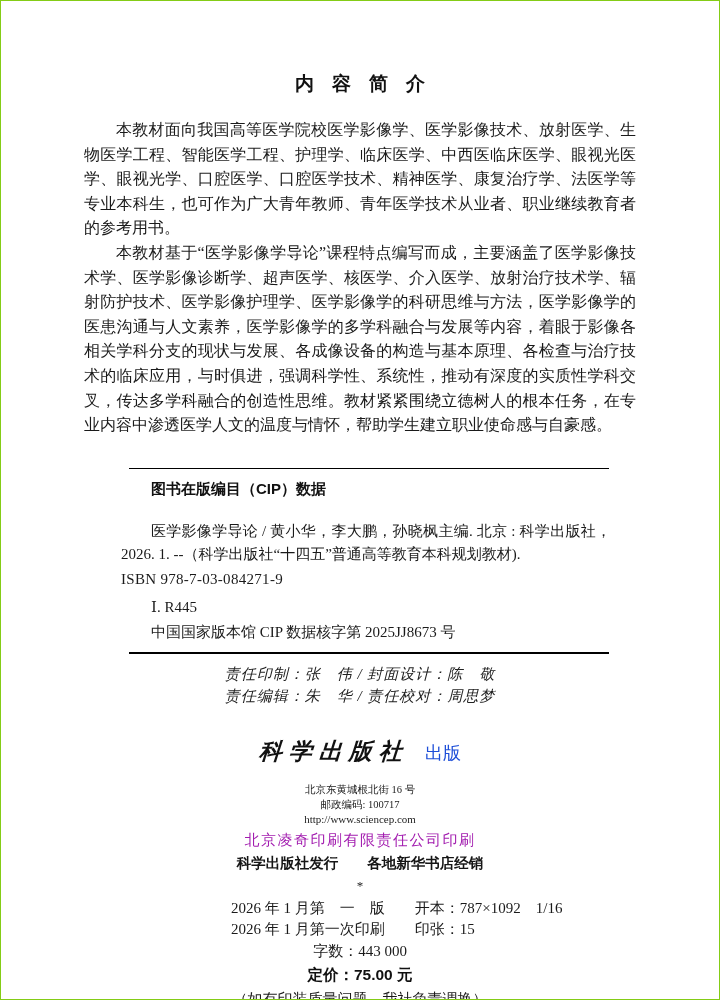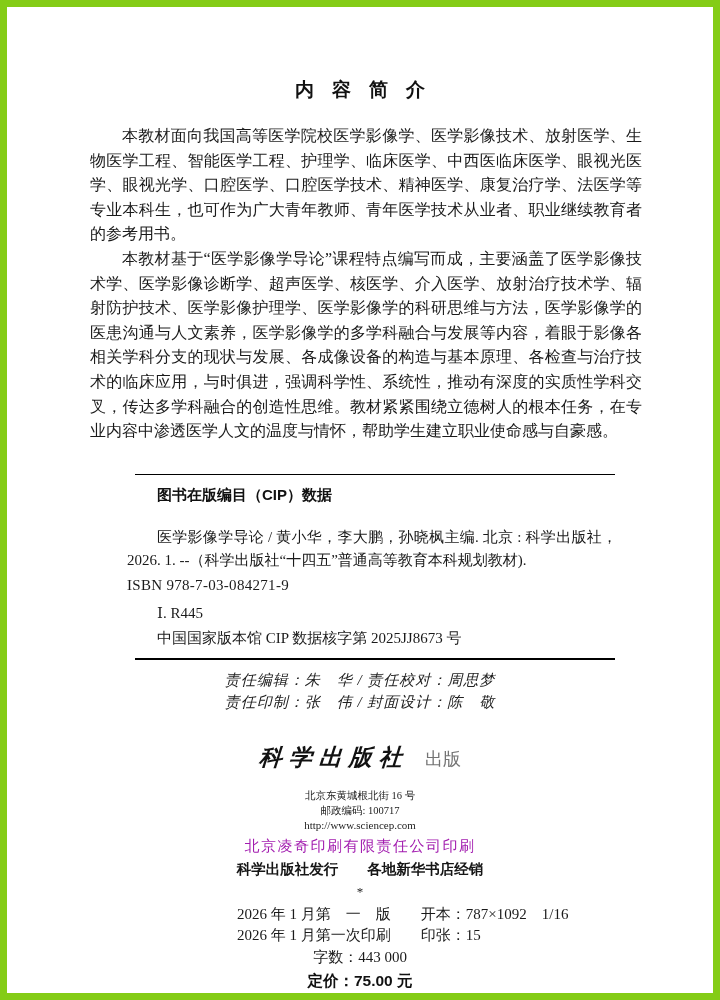--- a/index.html
+++ b/index.html
@@ -1,19 +1,19 @@
 <!DOCTYPE html>
 <html><head>
 <meta charset="utf-8">
 <style>
   * { margin:0; padding:0; box-sizing:border-box; }
   html,body { background:#ffffff; }
   .page {
     width:720px; height:1000px; background:#ffffff;
-    border:7px solid #84cc16;
+    border:1px solid #84cc16;
     font-family:"Liberation Serif","DejaVu Serif",serif;
     color:#1a1a1a; position:relative; overflow:hidden;
   }
   .title {
     margin-top:70px; text-align:center;
     font-family:"Liberation Sans","DejaVu Sans",sans-serif;
     font-size:19px; font-weight:bold;
     letter-spacing:0.95em; text-indent:0.95em;
     color:#111;
   }
@@ -35,21 +35,21 @@
     font-style:italic; font-size:15px; line-height:22px; color:#222;
     letter-spacing:1px;
   }
   .pub { text-align:center; margin-top:30px; }
   .pub-logo-line { line-height:30px; }
   .pub-logo-script {
     font-size:23px; font-weight:bold; font-style:italic;
     letter-spacing:7px; display:inline-block; transform:skewX(-4deg);
     color:#111;
   }
-  .pub-logo-suffix { font-size:18px; margin-left:12px; color:#737373; }
+  .pub-logo-suffix { font-size:18px; margin-left:12px; color:#1d4ed8; }
   .pub-address { font-size:10.5px; margin-top:14px; color:#222; }
   .pub-postcode { font-size:10.5px; margin-top:1px; color:#222; }
   .pub-website { font-size:11px; margin-top:1px; color:#222; }
   .pub-printer { font-size:15px; color:#a21caf; margin-top:6px; letter-spacing:1.5px; }
   .pub-dist { font-size:14.5px; font-weight:600; margin-top:4px; color:#161616; }
   .pub-star { font-size:13px; margin-top:5px; color:#222; }
   .edition { margin-top:4px; font-size:15px; line-height:21.5px; }
   .ed-left { padding-left:230px; }
   .ed-center { text-align:center; }
   .ed-price {
@@ -75,22 +75,22 @@
     <div class="rule"></div>
     <div class="cip-heading">图书在版编目（CIP）数据</div>
     <div class="cip-entry">医学影像学导论 / 黄小华，李大鹏，孙晓枫主编. 北京 : 科学出版社，2026. 1. --（科学出版社“十四五”普通高等教育本科规划教材).</div>
     <div class="cip-isbn">ISBN 978-7-03-084271-9</div>
     <div class="cip-class">Ⅰ. R445</div>
     <div class="cip-record">中国国家版本馆 CIP 数据核字第 2025JJ8673 号</div>
     <div class="rule thick"></div>
   </div>
 
   <div class="credits">
+    <div>责任印制：张　伟 / 封面设计：陈　敬</div>
     <div>责任编辑：朱　华 / 责任校对：周思梦</div>
-    <div>责任印制：张　伟 / 封面设计：陈　敬</div>
   </div>
 
   <div class="pub">
     <div class="pub-logo-line">
       <span class="pub-logo-script">科学出版社</span>
       <span class="pub-logo-suffix">出版</span>
     </div>
     <div class="pub-address">北京东黄城根北街 16 号</div>
     <div class="pub-postcode">邮政编码: 100717</div>
     <div class="pub-website">http://www.sciencep.com</div>

